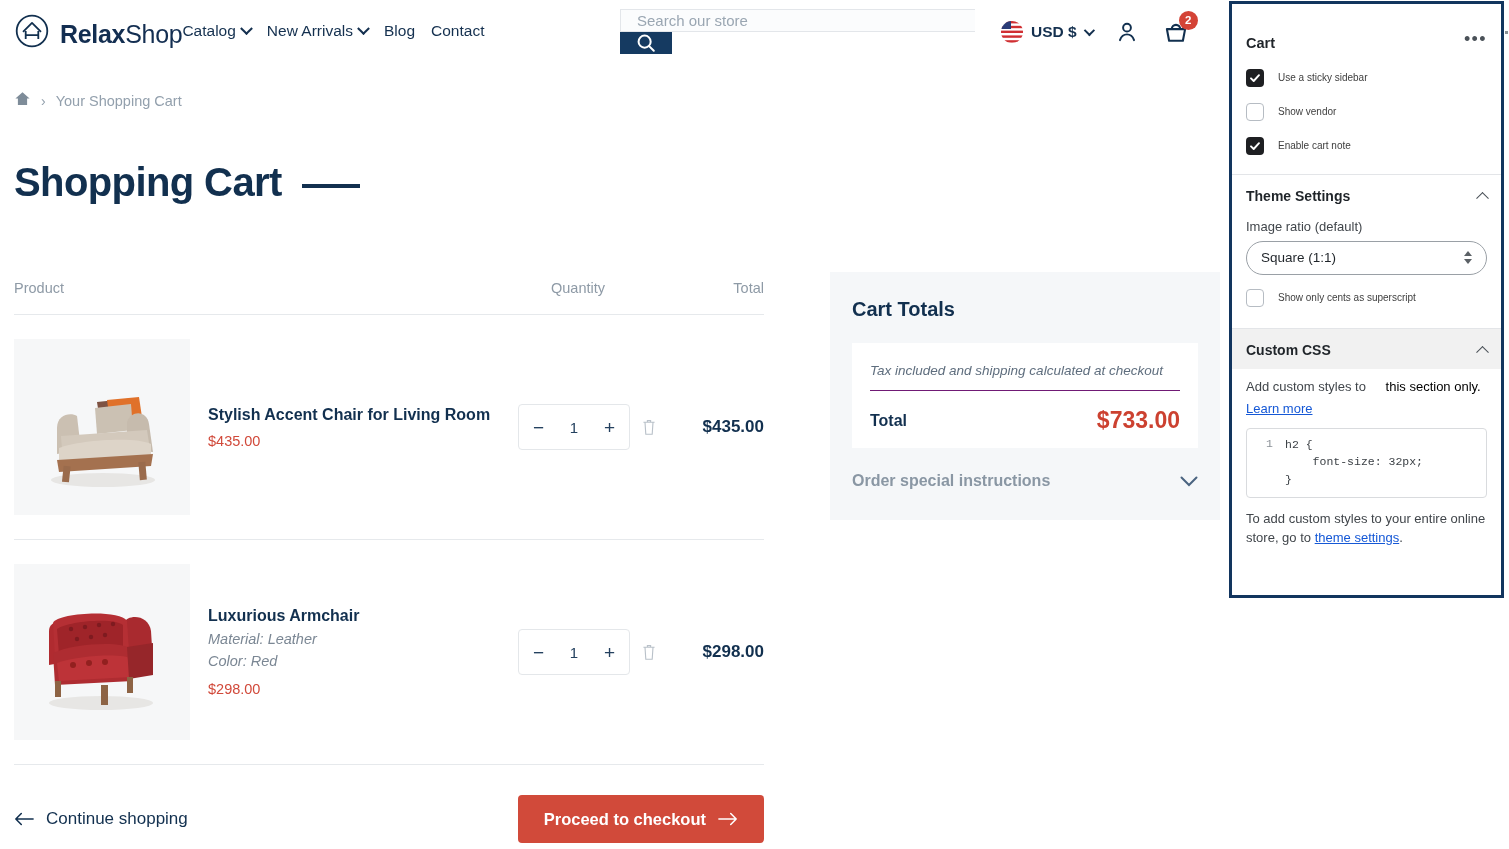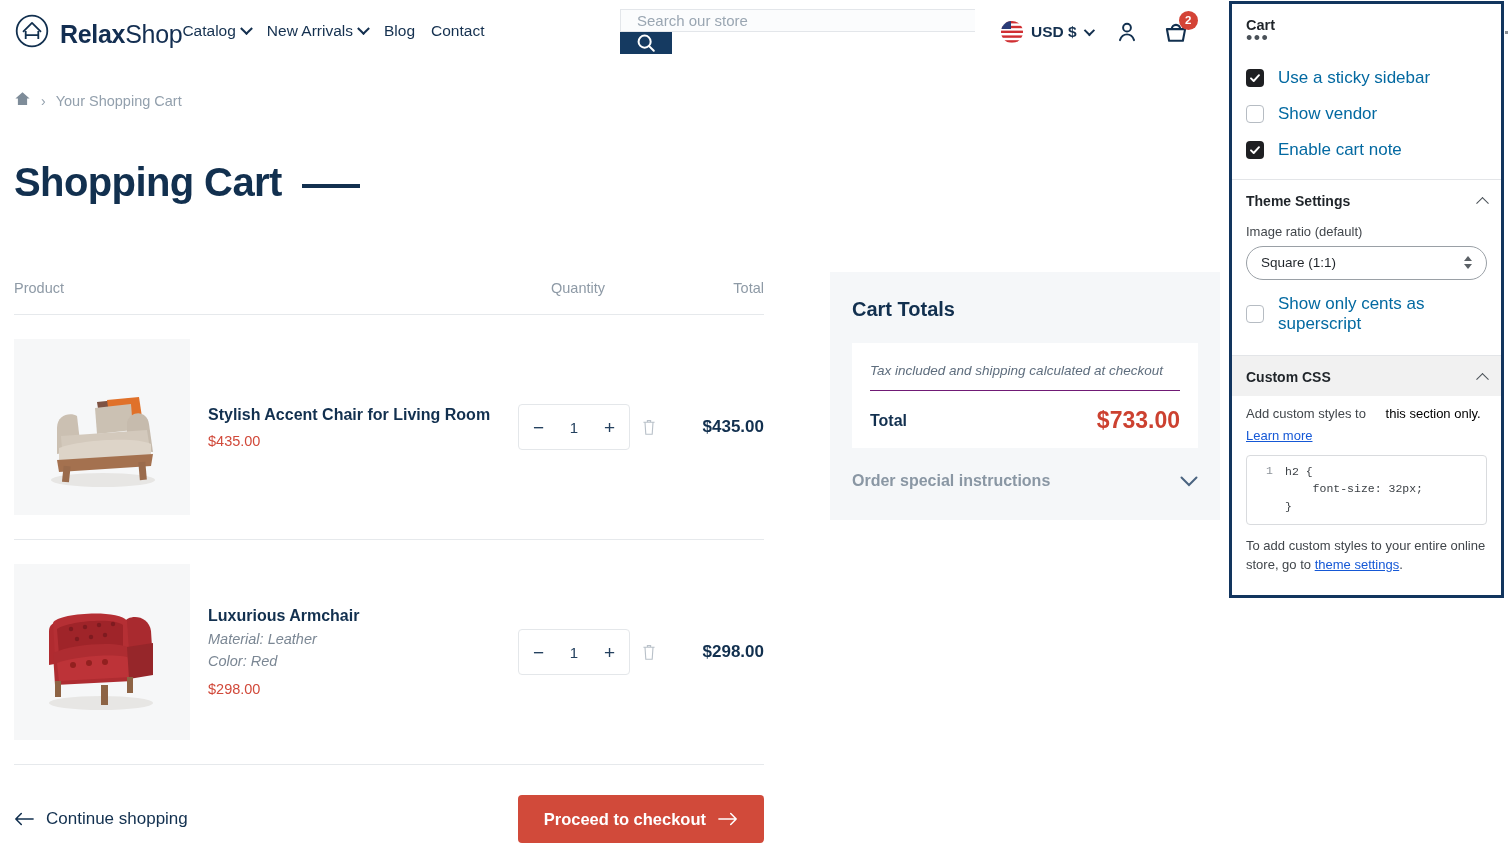--- a/index.html
+++ b/index.html
@@ -115,35 +115,34 @@
     display:flex; align-items:center; gap:12px; font-family:"Liberation Sans",sans-serif;
   }
 
   
   .panel {
     position:absolute; left:1229px; top:1px; width:275px; height:597px;
     background:#fff; border:3px solid #12355e; overflow:hidden;
   }
   .panel-inner { height:100%; }
   .panel-head {
-    display:flex; align-items:flex-start; justify-content:space-between;
-    padding:13px 14px 10px 14px;
-    flex-direction:column;
+    display:flex; align-items:flex-end; justify-content:space-between;
+    padding:30px 14px 10px 14px;
   }
   .panel-title { font-size:14.5px; font-weight:700; color:#1f2429; }
   .dots { font-size:18px; color:#4a5158; letter-spacing:1.4px; cursor:pointer; line-height:.6; padding-bottom:6px;}
 
   .chk-row { display:flex; align-items:center; gap:14px; padding:8px 14px; cursor:pointer; }
   .chk {
     width:18px; height:18px; flex:0 0 18px; border-radius:4px;
     display:flex; align-items:center; justify-content:center;
   }
   .chk.on { background:#1e1f22; }
   .chk.off { background:#fff; border:1.6px solid #b6bcc3; }
-  .chk-label { font-size:17px; color:#0369a1; }
+  .chk-label { font-size:10px; color:#404040; }
 
   .divider { height:1px; background:#e3e5e8; margin:11px 0 0 0; }
 
   .sec-head {
     display:flex; align-items:center; justify-content:space-between;
     padding:13px 14px 11px 14px;
   }
   .sec-head.shaded { background:#f1f1f1; }
   .sec-title { font-size:14px; font-weight:700; color:#1f2429; }
   .chev-up { width:9px;height:9px;border-left:1.7px solid #4a5158;border-top:1.7px solid #4a5158;transform:rotate(45deg) translate(2px,2px); }

